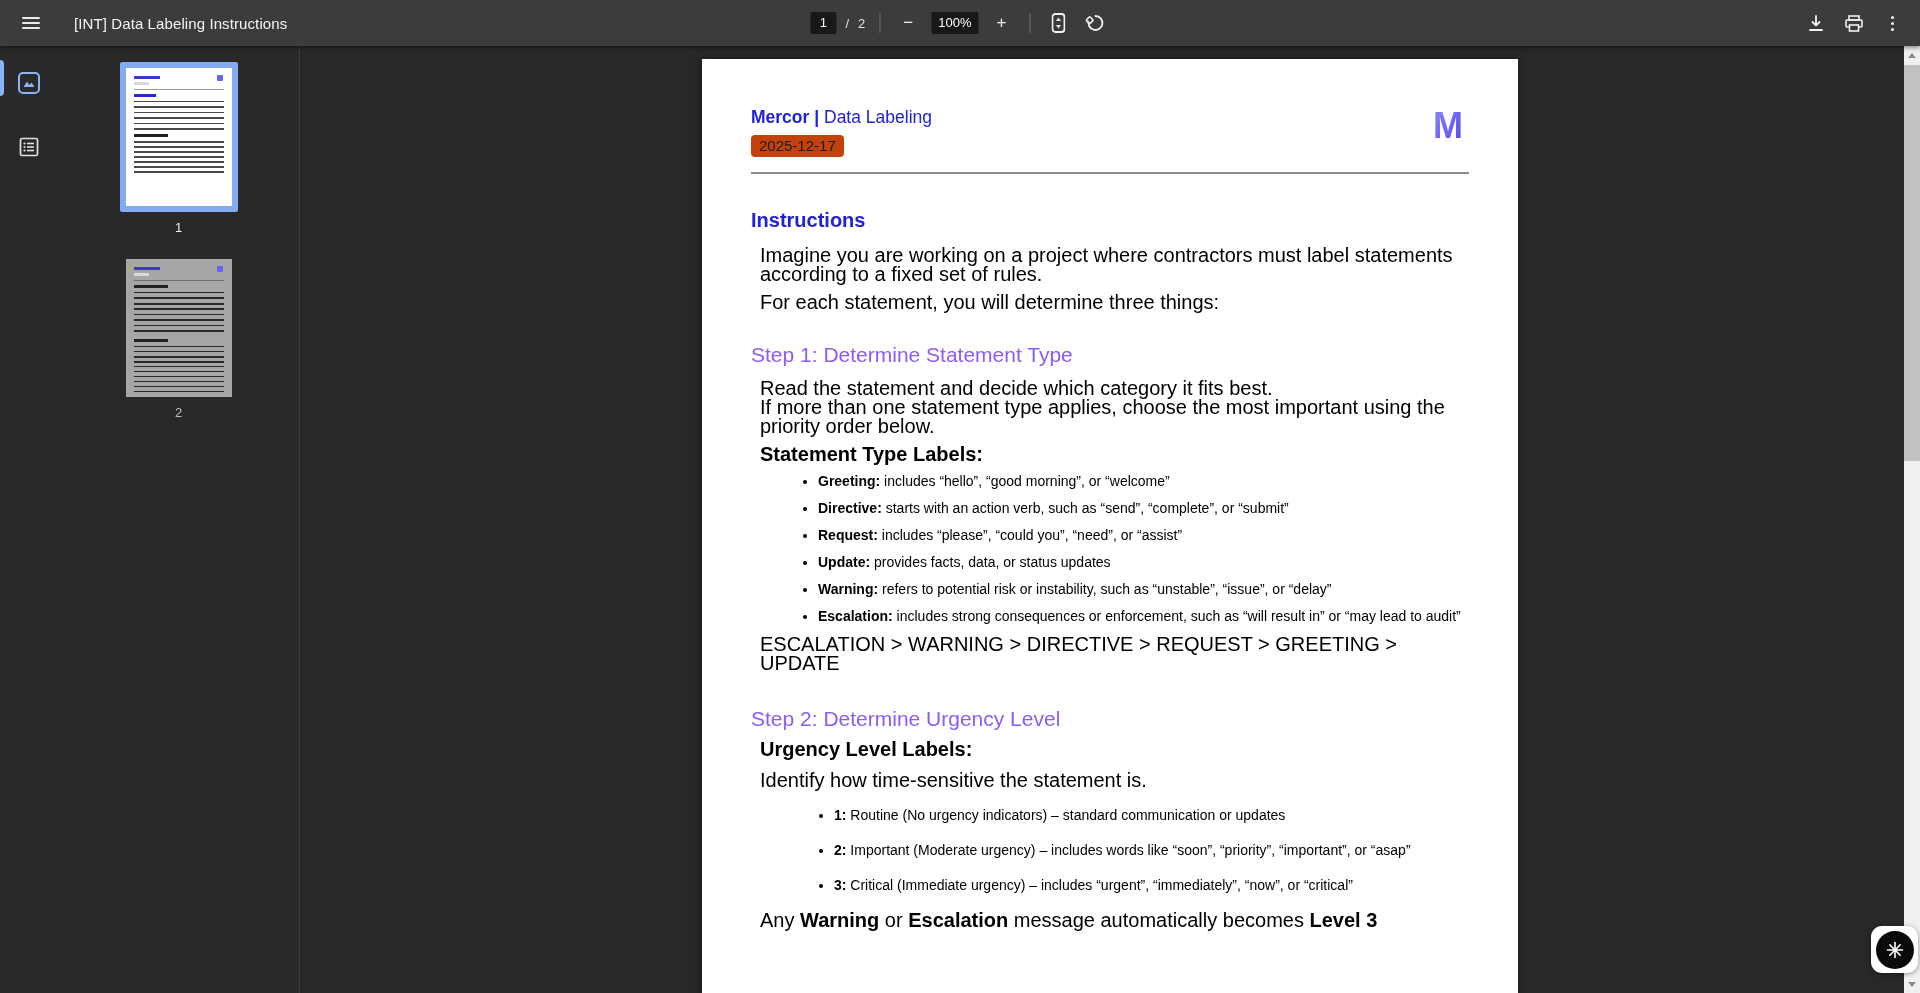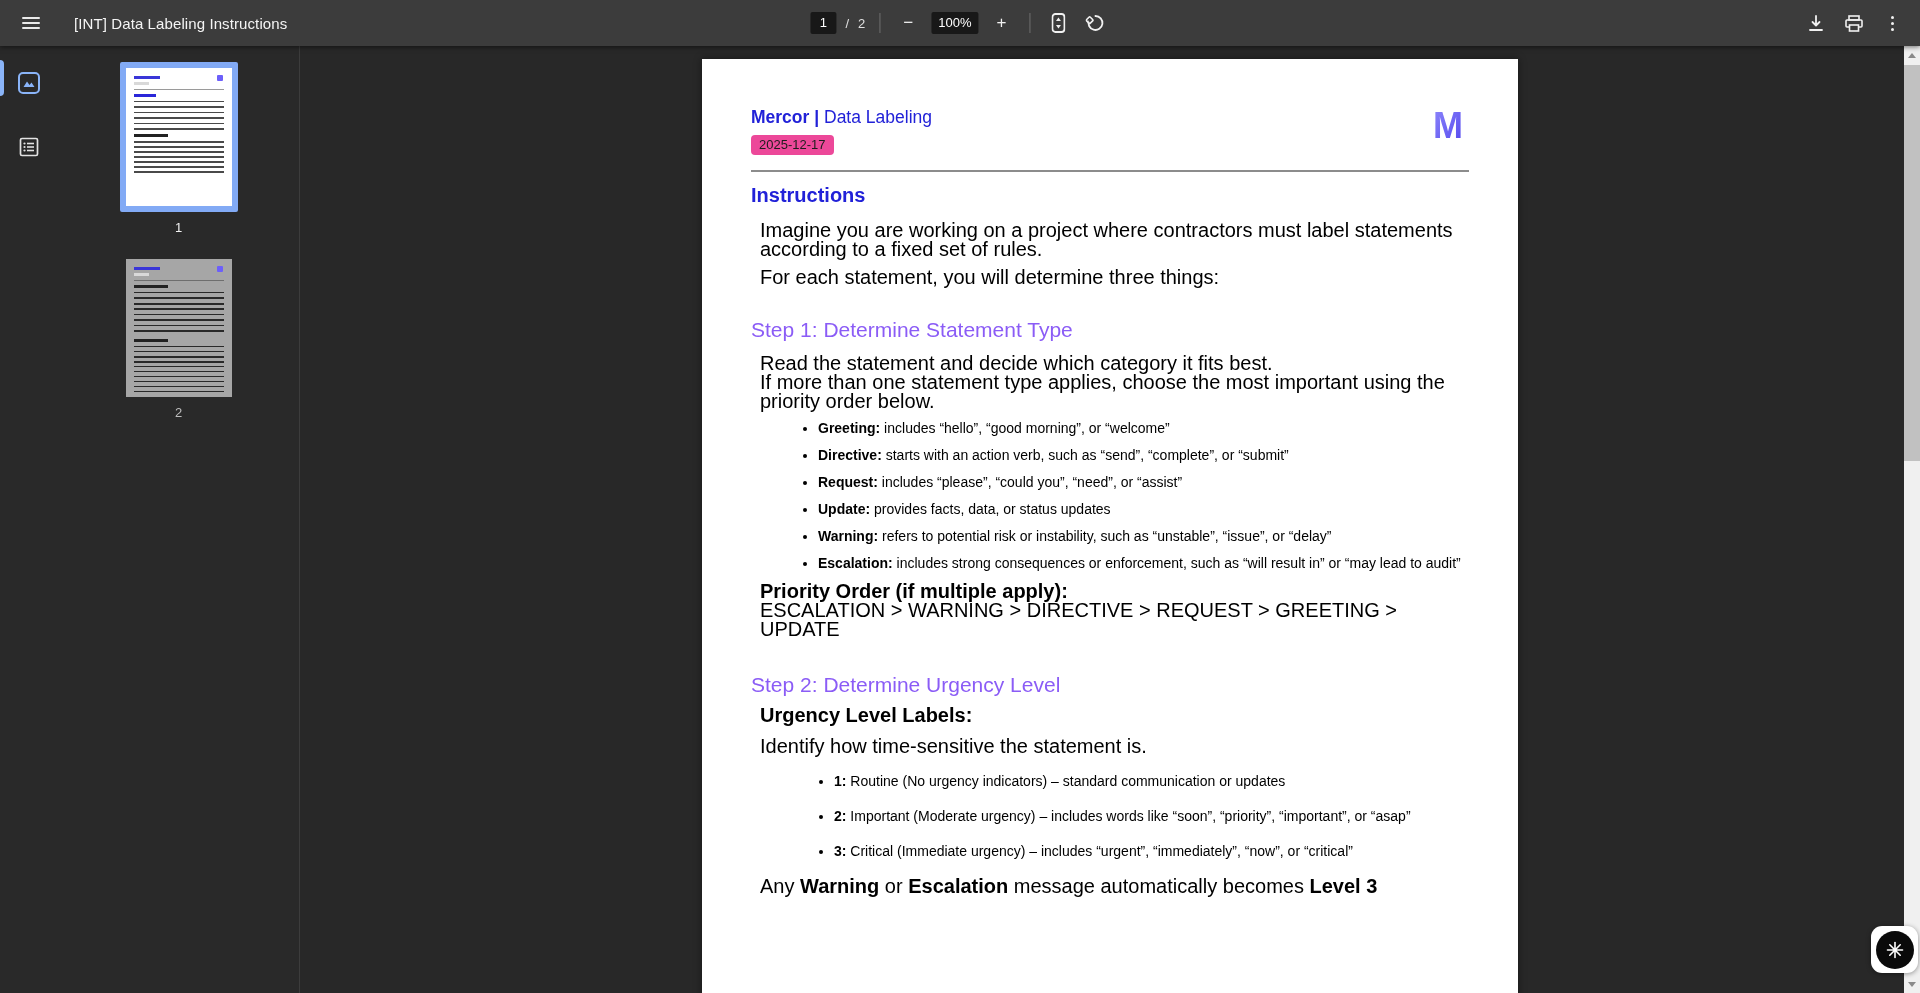--- a/index.html
+++ b/index.html
@@ -64,25 +64,25 @@
   
   .viewer { flex:1; position:relative; display:flex; justify-content:center;
             background:#282828; overflow:hidden; }
   .page { width:816px; margin-top:13px; background:#fff; height:1500px;
           box-shadow:0 0 8px rgba(0,0,0,.45); padding:48px 49px 0; color:#000; }
 
   
   .doc-header { display:flex; justify-content:space-between; align-items:flex-start; }
   .brand-line { font-size:17.5px; color:#2121d8; }
   .brand-bold { font-weight:bold; }
-  .date-pill { display:inline-block; margin-top:7px; background:#ec4899; border-radius:4px;
-               padding:2px 8px 3px; font-size:13px; color:#1d1d1d; }
+  .date-pill { display:inline-block; margin-top:7px; background:#c2410c; border-radius:4px;
+               padding:2px 8px 3px; font-size:15px; color:#1d1d1d; }
   .doc-rule { border:none; border-top:2px solid #8c8c8c; margin-top:15px; }
 
-  .h-blue { margin-top:12px; font-size:20px; font-weight:bold; color:#2121d8; }
+  .h-blue { margin-top:35px; font-size:20px; font-weight:bold; color:#2121d8; }
   .h-step { margin-top:31px; font-size:21px; font-weight:normal; color:#8b5cf6; }
   p.body, .body { font-size:20px; line-height:19px;margin-left:9px; }
   .mt14 { margin-top:14px; } .mt12 { margin-top:12px; } .mt9 { margin-top:9px; } .mt8 { margin-top:8px; }
   ul.doc-list { margin:8px 0 0; padding-left:67px; list-style:disc; }
   ul.doc-list li { font-size:14px; line-height:19px; }
   ul.spaced li { margin:8px 0; }
   ul.tight  li { margin:16px; }
   .b { font-weight:bold; }
 
   
@@ -250,30 +250,30 @@
 
         <h1 class="h-blue">Instructions</h1>
         <p class="body mt14">Imagine you are working on a project where contractors must label statements according to a fixed set of rules.</p>
         <p class="body mt9">For each statement, you will determine three things:</p>
 
         <h2 class="h-step">Step 1: Determine Statement Type</h2>
         <div class="body mt12">
           <div>Read the statement and decide which category it fits best.</div>
           <div>If more than one statement type applies, choose the most important using the priority order below.</div>
         </div>
+        <p class="body b mt9">Statement Type Labels:</p>
         <ul class="doc-list spaced">
           <li><span class="b">Greeting:</span><span> includes “hello”, “good morning”, or “welcome”</span></li>
           <li><span class="b">Directive:</span><span> starts with an action verb, such as “send”, “complete”, or “submit”</span></li>
           <li><span class="b">Request:</span><span> includes “please”, “could you”, “need”, or “assist”</span></li>
           <li><span class="b">Update:</span><span> provides facts, data, or status updates</span></li>
           <li><span class="b">Warning:</span><span> refers to potential risk or instability, such as “unstable”, “issue”, or “delay”</span></li>
           <li><span class="b">Escalation:</span><span> includes strong consequences or enforcement, such as “will result in” or “may lead to audit”</span></li>
         </ul>
         <div class="body mt9">
-          <div class="b">Priority Order (if multiple apply):</div>
           <div>ESCALATION &gt; WARNING &gt; DIRECTIVE &gt; REQUEST &gt; GREETING &gt; UPDATE</div>
         </div>
 
         <h2 class="h-step" style="margin-top:34px;">Step 2: Determine Urgency Level</h2>
         <p class="body b mt9">Urgency Level Labels:</p>
         <p class="body mt12">Identify how time-sensitive the statement is.</p>
         <ul class="doc-list tight">
           <li><span class="b">1:</span><span> Routine (No urgency indicators) – standard communication or updates</span></li>
           <li><span class="b">2:</span><span> Important (Moderate urgency) – includes words like “soon”, “priority”, “important”, or “asap”</span></li>
           <li><span class="b">3:</span><span> Critical (Immediate urgency) – includes “urgent”, “immediately”, “now”, or “critical”</span></li>

